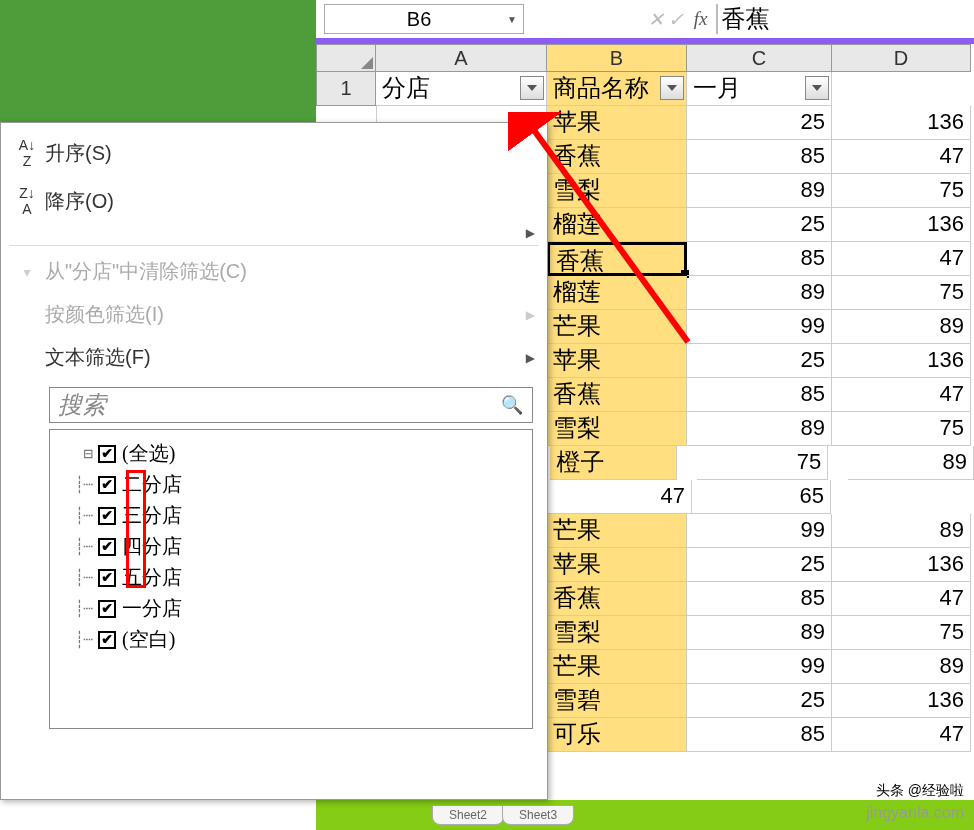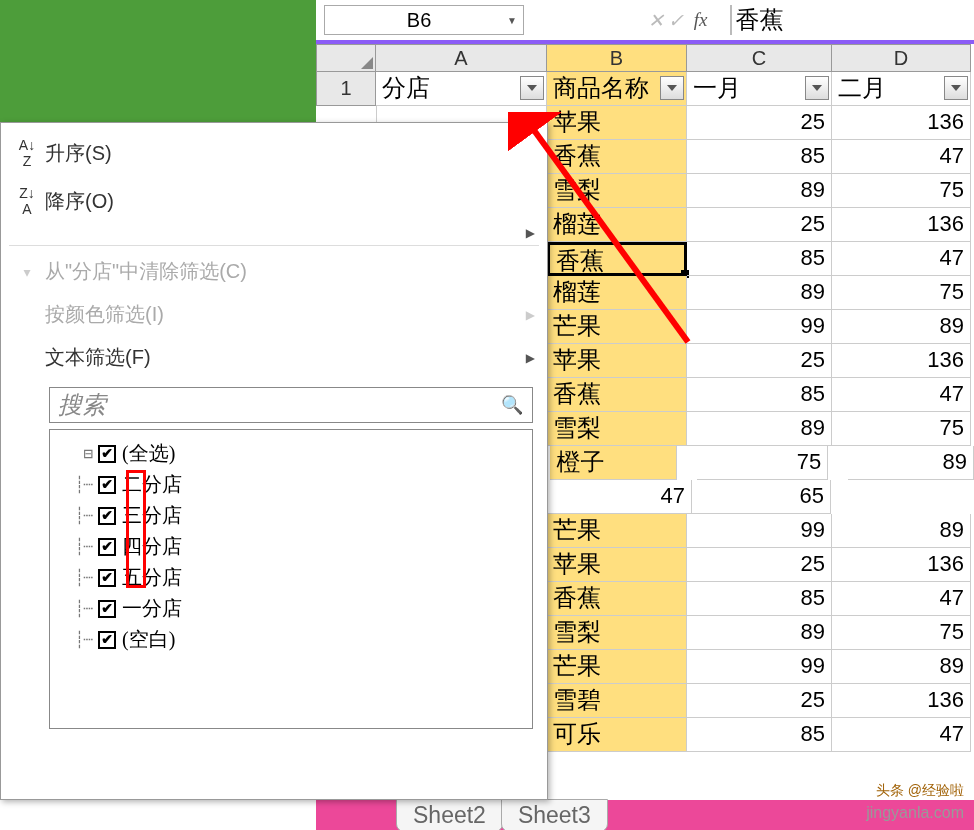--- a/index.html
+++ b/index.html
@@ -22,21 +22,21 @@
       z-index: 1;
     }
     .formula-area {
       position: absolute;
       left: 316px;
       top: 0;
       right: 0;
       height: 44px;
       display: flex;
       align-items: center;
-      border-bottom: 4px solid #8b5cf6;
+      border-bottom: 6px solid #8b5cf6;
       padding-left: 8px;
     }
     .name-box-wrap {
       display: flex;
       align-items: center;
       border: 1px solid #aaa;
       height: 30px;
       width: 200px;
       justify-content: space-between;
       padding: 0 6px;
@@ -55,21 +55,21 @@
       display: flex;
       gap: 4px;
       margin: 0 10px 0 120px;
       color: #888;
       font-style: italic;
     }
     .fx-label {
       font-style: italic;
       font-family: serif;
       color: #555;
-      margin-right: 22px;
+      margin-right: 8px;
     }
     .formula-val {
       font-size: 24px;
       font-family: SimSun, serif;
       flex: 1;
       padding-left: 4px;
       border-left: 2px solid #bbb;
       height: 30px;
       line-height: 30px;
     }
@@ -282,26 +282,26 @@
       z-index: 50;
       pointer-events: none;
     }
     
     .sheet-tabs {
       position: absolute;
       bottom: 0;
       left: 316px;
       right: 0;
       height: 30px;
-      background: #ec4899;
-      display: flex;
-      align-items: center;
-      font-size: 23px;
+      background: #84cc16;
+      display: flex;
+      align-items: center;
+      font-size: 12px;
       color: #666;
-      padding-left: 80px;
+      padding-left: 116px;
     }
     .sheet-tab {
       padding: 2px 16px;
       border: 1px solid #aaa;
       background: #f5f5f5;
       border-top-left-radius: 0;
       border-bottom-left-radius: 8px;
       border-bottom-right-radius: 8px;
       margin-right: -2px;
     }
@@ -311,21 +311,21 @@
       bottom: 8px;
       font-size: 16px;
       color: #999;
       z-index: 100;
     }
     .watermark2 {
       position: absolute;
       right: 10px;
       bottom: 30px;
       font-size: 14px;
-      color: #a16207;
+      color: #000000;
       z-index: 100;
     }
   </style>
 </head>
 <body>
 
 <div class="green-block"></div>
 
 <div class="formula-area">
   <div class="name-box-wrap">
@@ -356,24 +356,20 @@
       <span class="filter-btn"></span>
     </div>
     <div class="cell col-B header-cell">
       <span>商品名称</span>
       <span class="filter-btn"></span>
     </div>
     <div class="cell col-C header-cell">
       <span>一月</span>
       <span class="filter-btn"></span>
     </div>
-    <div class="cell col-D header-cell">
-      <span>二月</span>
-      <span class="filter-btn"></span>
-    </div>
   </div>
 
   <div id="data-rows">
       <div class="row-wrap" style="margin-left: 60px;">
         <div class="cell col-A" style="border-left: 1px solid rgb(204, 204, 204); width: 171px;"></div>
         <div class="cell col-B">苹果</div>
         <div class="cell col-C num">25</div>
         <div class="cell col-D num">136</div>
       </div>
       <div class="row-wrap" style="margin-left: 60px;">

